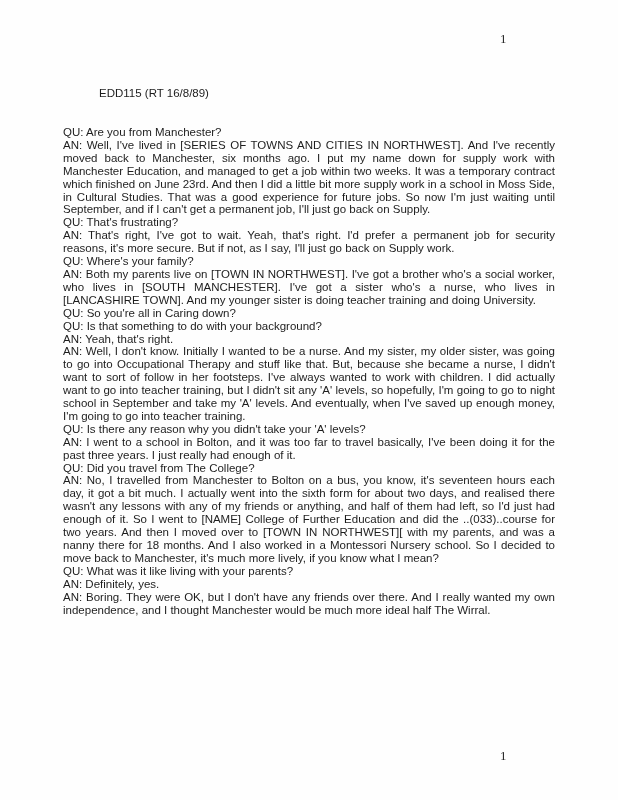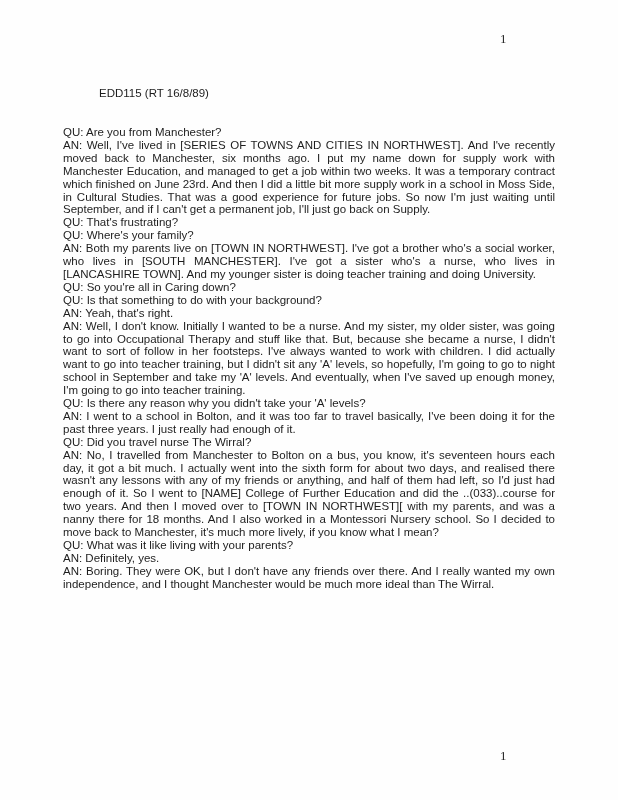--- a/index.html
+++ b/index.html
@@ -58,30 +58,31 @@
 <div class="page">
 
   <div class="page-number top">1</div>
 
   <div class="doc-header">EDD115 (RT 16/8/89)</div>
 
   <div class="transcript">
     <p>QU: Are you from Manchester?</p>
     <p>AN: Well, I've lived in [SERIES OF TOWNS AND CITIES IN NORTHWEST]. And I've recently moved back to Manchester, six months ago. I put my name down for supply work with Manchester Education, and managed to get a job within two weeks. It was a temporary contract which finished on June 23rd. And then I did a little bit more supply work in a school in Moss Side, in Cultural Studies. That was a good experience for future jobs. So now I'm just waiting until September, and if I can't get a permanent job, I'll just go back on Supply.</p>
     <p>QU: That's frustrating?</p>
+    <p>AN: That's right, I've got to wait. Yeah, that's right. I'd prefer a permanent job for security reasons, it's more secure. But if not, as I say, I'll just go back on Supply work.</p>
     <p>QU: Where's your family?</p>
     <p>AN: Both my parents live on [TOWN IN NORTHWEST]. I've got a brother who's a social worker, who lives in [SOUTH MANCHESTER]. I've got a sister who's a nurse, who lives in [LANCASHIRE TOWN]. And my younger sister is doing teacher training and doing University.</p>
     <p>QU: So you're all in Caring down?</p>
     <p>QU: Is that something to do with your background?</p>
     <p>AN: Yeah, that's right.</p>
     <p>AN: Well, I don't know. Initially I wanted to be a nurse. And my sister, my older sister, was going to go into Occupational Therapy and stuff like that. But, because she became a nurse, I didn't want to sort of follow in her footsteps. I've always wanted to work with children. I did actually want to go into teacher training, but I didn't sit any 'A' levels, so hopefully, I'm going to go to night school in September and take my 'A' levels. And eventually, when I've saved up enough money, I'm going to go into teacher training.</p>
     <p>QU: Is there any reason why you didn't take your 'A' levels?</p>
     <p>AN: I went to a school in Bolton, and it was too far to travel basically, I've been doing it for the past three years. I just really had enough of it.</p>
-    <p>QU: Did you travel nurse The Wirral?</p>
+    <p>QU: Did you travel from The College?</p>
     <p>AN: No, I travelled from Manchester to Bolton on a bus, you know, it's seventeen hours each day, it got a bit much. I actually went into the sixth form for about two days, and realised there wasn't any lessons with any of my friends or anything, and half of them had left, so I'd just had enough of it. So I went to [NAME] College of Further Education and did the ..(033)..course for two years. And then I moved over to [TOWN IN NORTHWEST][ with my parents, and was a nanny there for 18 months. And I also worked in a Montessori Nursery school. So I decided to move back to Manchester, it's much more lively, if you know what I mean?</p>
     <p>QU: What was it like living with your parents?</p>
     <p>AN: Definitely, yes.</p>
-    <p>AN: Boring. They were OK, but I don't have any friends over there. And I really wanted my own independence, and I thought Manchester would be much more ideal than The Wirral.</p>
+    <p>AN: Boring. They were OK, but I don't have any friends over there. And I really wanted my own independence, and I thought Manchester would be much more ideal half The Wirral.</p>
   </div>
 
   <div class="page-number bottom">1</div>
 
 </div>
 
 </body></html>

